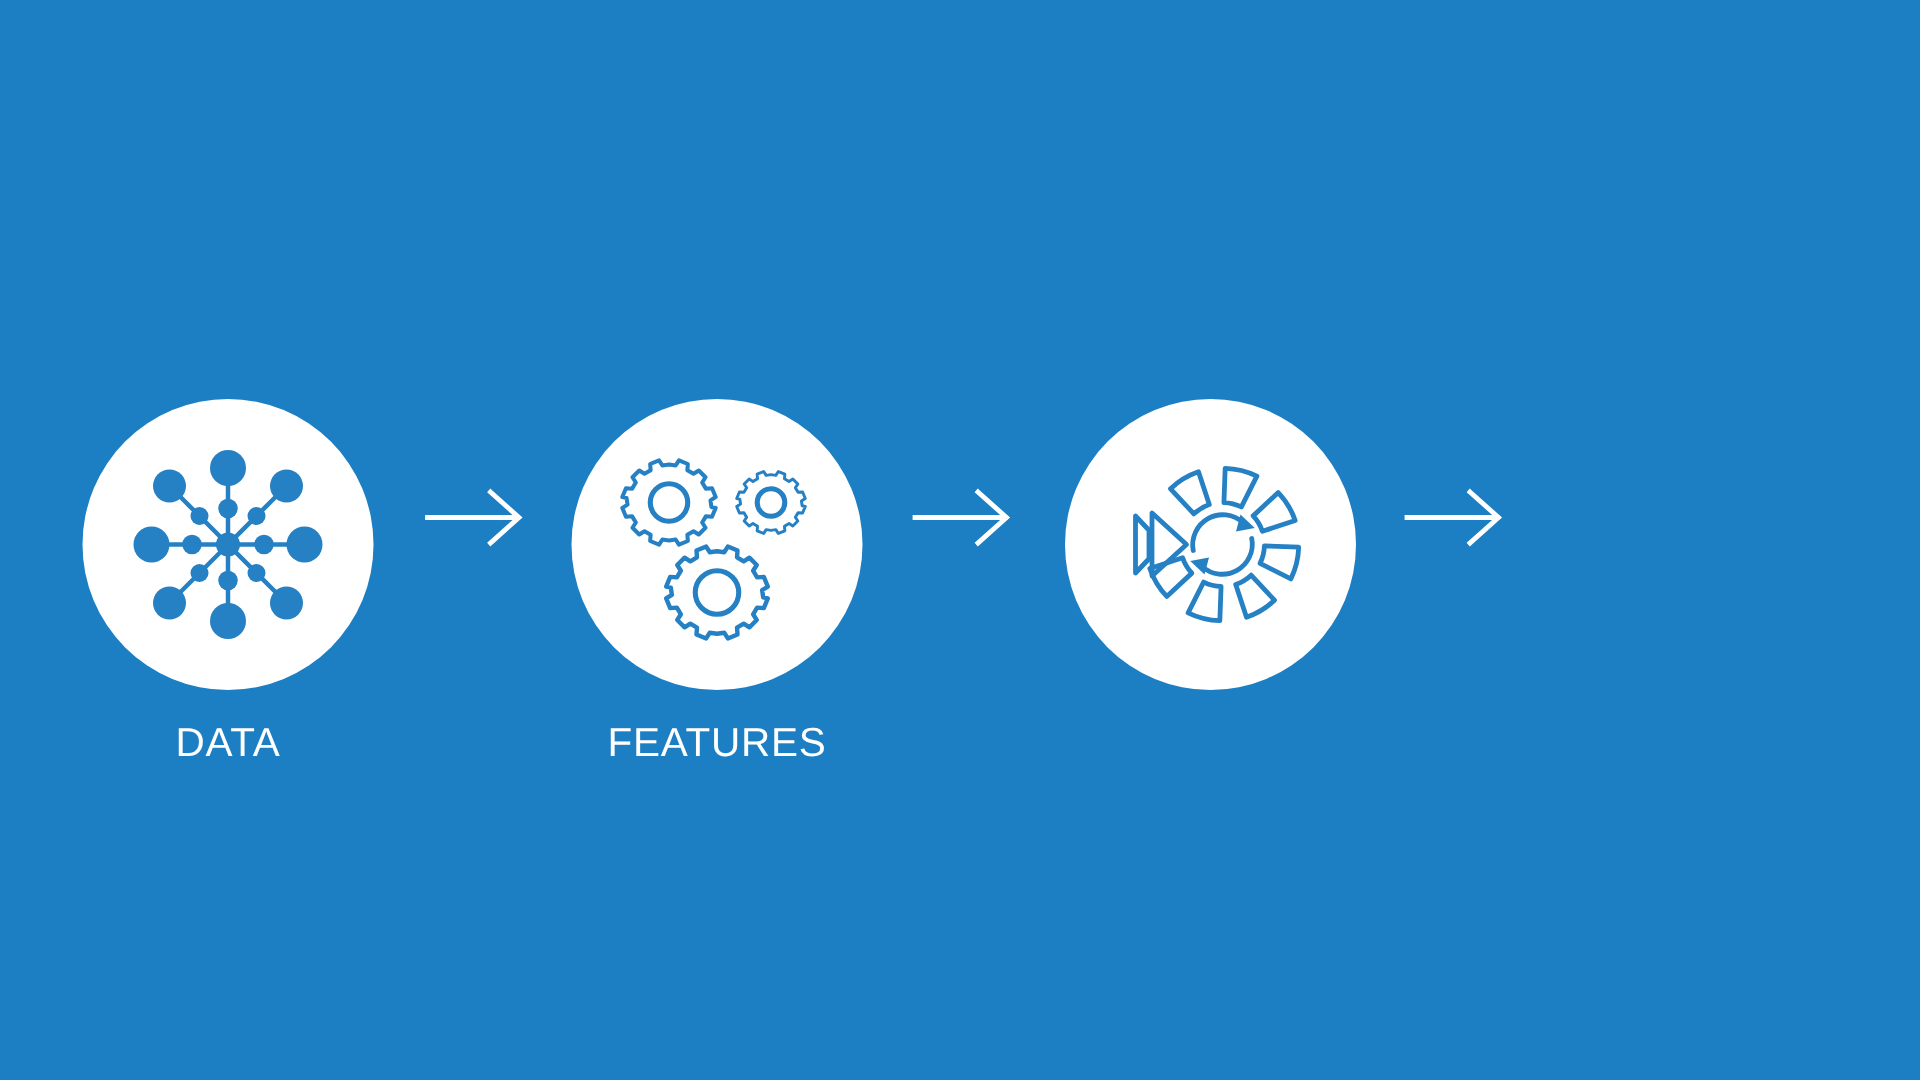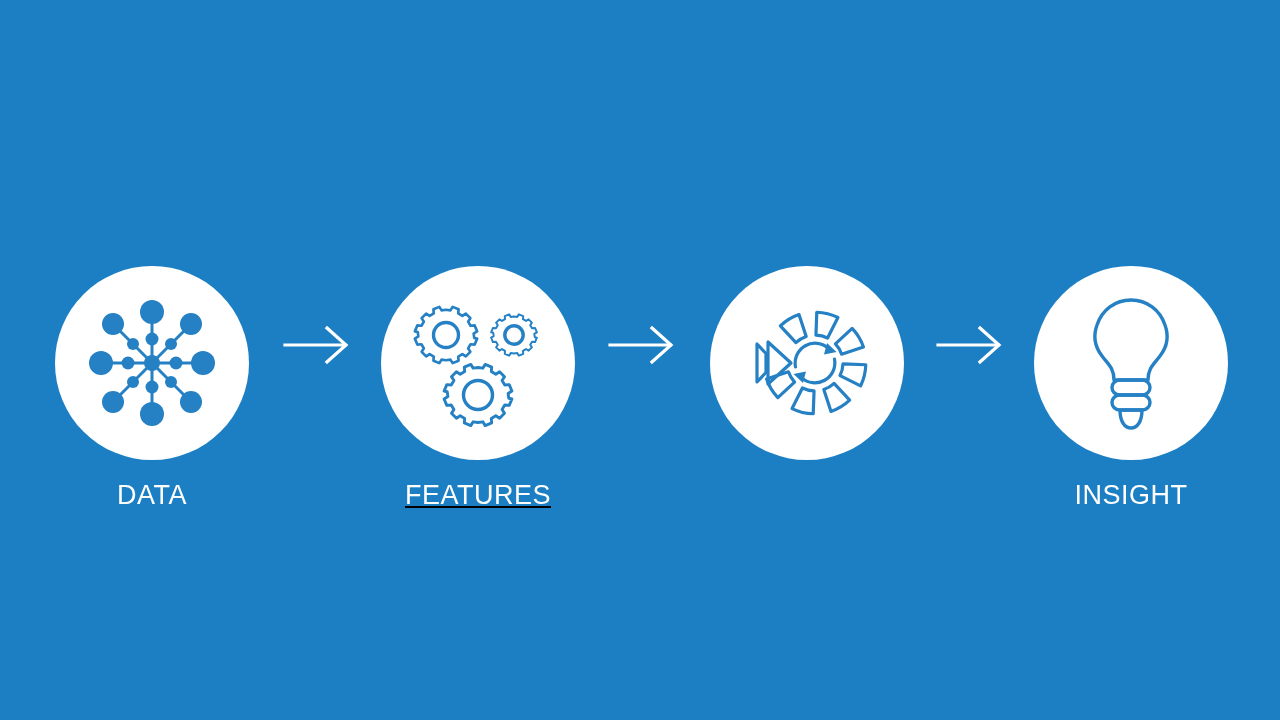--- a/index.html
+++ b/index.html
@@ -30,21 +30,21 @@
     height: 720px;
   }
 
   .stage {
     position: absolute;
     width: 194px;
     top: 266px;
   }
 
   .stage-0 { left: 55px; }
-  .stage-1 { left: 381px; text-decoration: underline; }
+  .stage-1 { left: 381px; }
   .stage-2 { left: 710px; }
   .stage-3 { left: 1034px; }
 
   .disc {
     position: relative;
     width: 194px;
     height: 194px;
     border-radius: 50%;
     background: #FFFFFF;
     display: flex;
@@ -207,42 +207,20 @@
 
             <g transform="translate(20,65)">
               <path d="M 0,-19 L 0,19 L 9,9.5 L 9,-9.5 Z"></path>
               <path d="M 11,-21 L 11,21 L 34,0 Z"></path>
             </g>
           </g>
         </svg>
       </div>
     </div>
 
-    <div class="stage stage-3">
-      <div class="disc">
-        <svg width="110" height="150" viewBox="0 0 110 150">
-          <g fill="none" stroke="#2580C4" stroke-width="3.4" stroke-linejoin="round" stroke-linecap="round">
-
-            <path d="M 38,92
-                     C 38,80 32,76 26,68
-                     C 19,59 17,48 21,37
-                     C 26,22 39,12 55,12
-                     C 71,12 84,22 89,37
-                     C 93,48 91,59 84,68
-                     C 78,76 72,80 72,92 Z"></path>
-
-            <rect x="36" y="92" width="38" height="15" rx="7.5"></rect>
-            <rect x="36" y="107" width="38" height="15" rx="7.5"></rect>
-
-            <path d="M 44,122 L 66,122 C 66,134 61,140 55,140 C 49,140 44,134 44,122 Z"></path>
-          </g>
-        </svg>
-      </div>
-      <div class="stage-label">INSIGHT</div>
-    </div>
 
     <div class="connector connector-0">
       <svg width="70" height="40" viewBox="0 0 70 40">
         <g fill="none" stroke="#FFFFFF" stroke-width="3.2" stroke-linecap="square" stroke-linejoin="miter">
           <line x1="2" y1="20" x2="62" y2="20"></line>
           <polyline points="44,3 63,20 44,37"></polyline>
         </g>
       </svg>
     </div>
 

